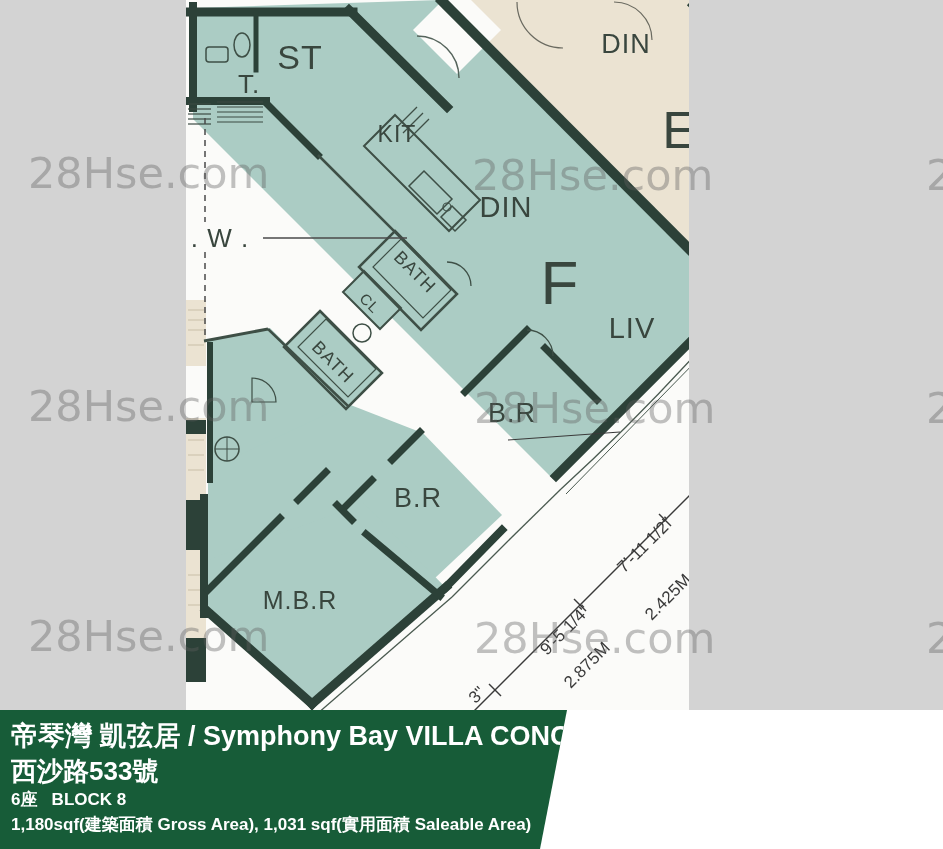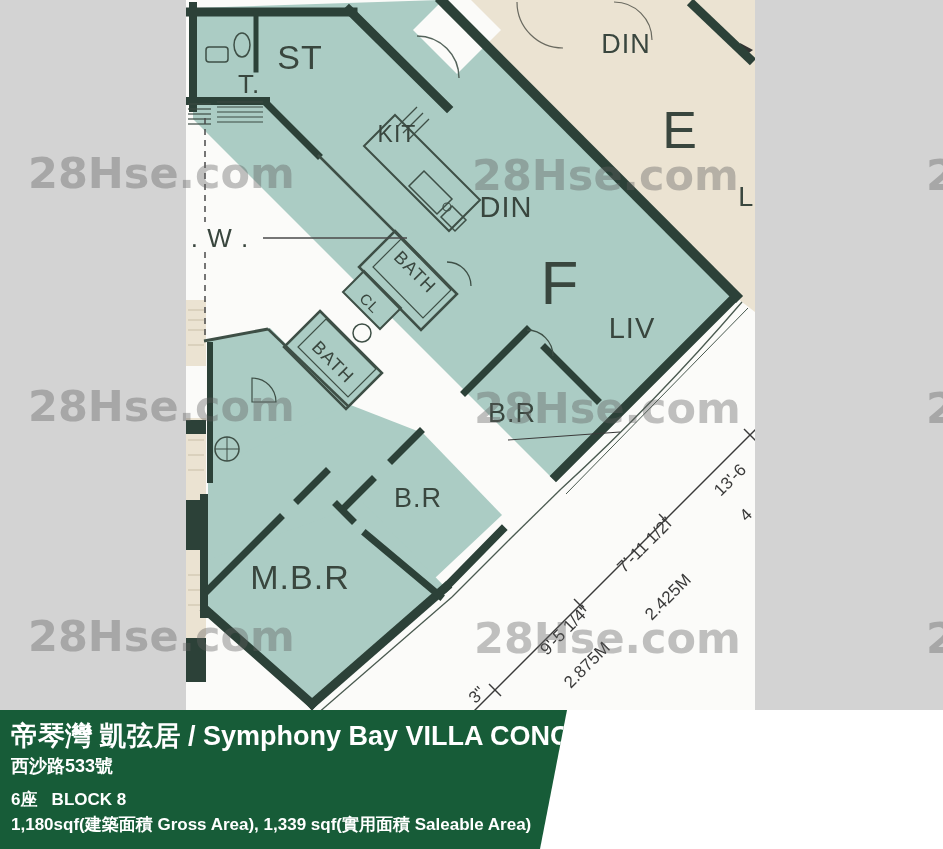--- a/index.html
+++ b/index.html
@@ -3,47 +3,47 @@
 <meta charset="utf-8">
 <style>
   html,body{margin:0;padding:0;background:#888;}
   *{box-sizing:border-box;}
   .page{
     position:relative;width:943px;height:849px;overflow:hidden;
     background:#d3d3d3;font-family:"Liberation Sans",sans-serif;
   }
   
   .plan{
-    position:absolute;left:186px;top:0;width:569px;height:710px;
+    position:absolute;left:186px;top:0;width:503px;height:710px;
     background:#fbfbf9;overflow:hidden;
   }
   .plan svg{position:absolute;left:0;top:0;}
   .room-label{
     position:absolute;color:#39463e;letter-spacing:1px;white-space:nowrap;
     transform:translate(-50%,-50%);line-height:1;z-index:3;
   }
   .dim-label{
     position:absolute;color:#3a3a3a;font-size:17px;white-space:nowrap;
     transform:translate(-50%,-50%) rotate(-45deg);line-height:1;z-index:3;
   }
   
   .wm{
-    position:absolute;font-size:43px;font-weight:bold;
+    position:absolute;font-size:43px;font-weight:normal;
     font-family:"DejaVu Sans","Liberation Sans",sans-serif;
     color:rgba(95,95,95,0.38);letter-spacing:0px;white-space:nowrap;z-index:4;
   }
   
   .infobar{position:absolute;left:0;top:710px;width:943px;height:139px;background:#ffffff;}
   .infobar-green{
     position:absolute;left:0;top:0;width:600px;height:139px;
     clip-path:polygon(0 0,567px 0,540px 139px,0 139px);
     color:#fff;overflow:hidden;
   }
   .ib-title{position:absolute;left:11px;top:8px;font-size:27px;font-weight:bold;white-space:nowrap;}
-  .ib-address{position:absolute;left:11px;top:44px;font-size:18px;font-weight:bold;white-space:nowrap;}
+  .ib-address{position:absolute;left:11px;top:44px;font-size:26px;font-weight:bold;white-space:nowrap;}
   .ib-block{position:absolute;left:11px;top:78px;font-size:17px;font-weight:bold;white-space:pre;}
   .ib-area{position:absolute;left:11px;top:103px;font-size:17px;font-weight:bold;white-space:nowrap;}
 </style>
 </head>
 <body>
 
 <div class="page">
 
   <div class="plan">
     <svg width="569" height="710" viewBox="186 0 569 710">
@@ -190,21 +190,21 @@
     <div class="room-label" style="left:63px;top:84px;font-size:26px">T.</div>
     <div class="room-label" style="left:211px;top:134px;font-size:23px">KIT</div>
     <div class="room-label" style="left:320px;top:207px;font-size:29px">DIN</div>
     <div class="room-label" style="left:374px;top:283px;font-size:62px">F</div>
     <div class="room-label" style="left:446px;top:328px;font-size:29px">LIV</div>
     <div class="room-label" style="left:229px;top:272px;font-size:18px;transform:translate(-50%,-50%) rotate(45deg)">BATH</div>
     <div class="room-label" style="left:184px;top:303px;font-size:15px;transform:translate(-50%,-50%) rotate(45deg)">CL</div>
     <div class="room-label" style="left:147px;top:362px;font-size:18px;transform:translate(-50%,-50%) rotate(45deg)">BATH</div>
     <div class="room-label" style="left:326px;top:413px;font-size:27px">B.R</div>
     <div class="room-label" style="left:232px;top:498px;font-size:27px">B.R</div>
-    <div class="room-label" style="left:114px;top:577px;font-size:34px">M.B.R</div>
+    <div class="room-label" style="left:114px;top:600px;font-size:25px">M.B.R</div>
     <div class="room-label" style="left:34px;top:238px;font-size:26px">. W .</div>
     <div class="room-label" style="left:440px;top:44px;font-size:27px">DIN</div>
     <div class="room-label" style="left:494px;top:130px;font-size:52px">E</div>
     <div class="room-label" style="left:574px;top:197px;font-size:27px">LIV</div>
 
     <div class="dim-label" style="left:544px;top:480px">13'-6</div>
     <div class="dim-label" style="left:459px;top:545px">7'-11 1/2"</div>
     <div class="dim-label" style="left:379px;top:630px">9'-5 1/4"</div>
     <div class="dim-label" style="left:482px;top:597px">2.425M</div>
     <div class="dim-label" style="left:401px;top:665px">2.875M</div>
@@ -220,18 +220,18 @@
   <div class="wm" style="left:926px;top:383px">28Hse.com</div>
   <div class="wm" style="left:28px;top:611px">28Hse.com</div>
   <div class="wm" style="left:474px;top:613px">28Hse.com</div>
   <div class="wm" style="left:926px;top:613px">28Hse.com</div>
 
   <div class="infobar">
     <div class="infobar-green" style="background:#175c38">
       <div class="ib-title">帝琴灣 凱弦居 / Symphony Bay VILLA CONCERT</div>
       <div class="ib-address">西沙路533號</div>
       <div class="ib-block">6座   BLOCK 8</div>
-      <div class="ib-area">1,180sqf(建築面積 Gross Area), 1,339 sqf(實用面積 Saleable Area)</div>
+      <div class="ib-area">1,180sqf(建築面積 Gross Area), 1,031 sqf(實用面積 Saleable Area)</div>
     </div>
 
   </div>
 
 </div>
 
 </body></html>

